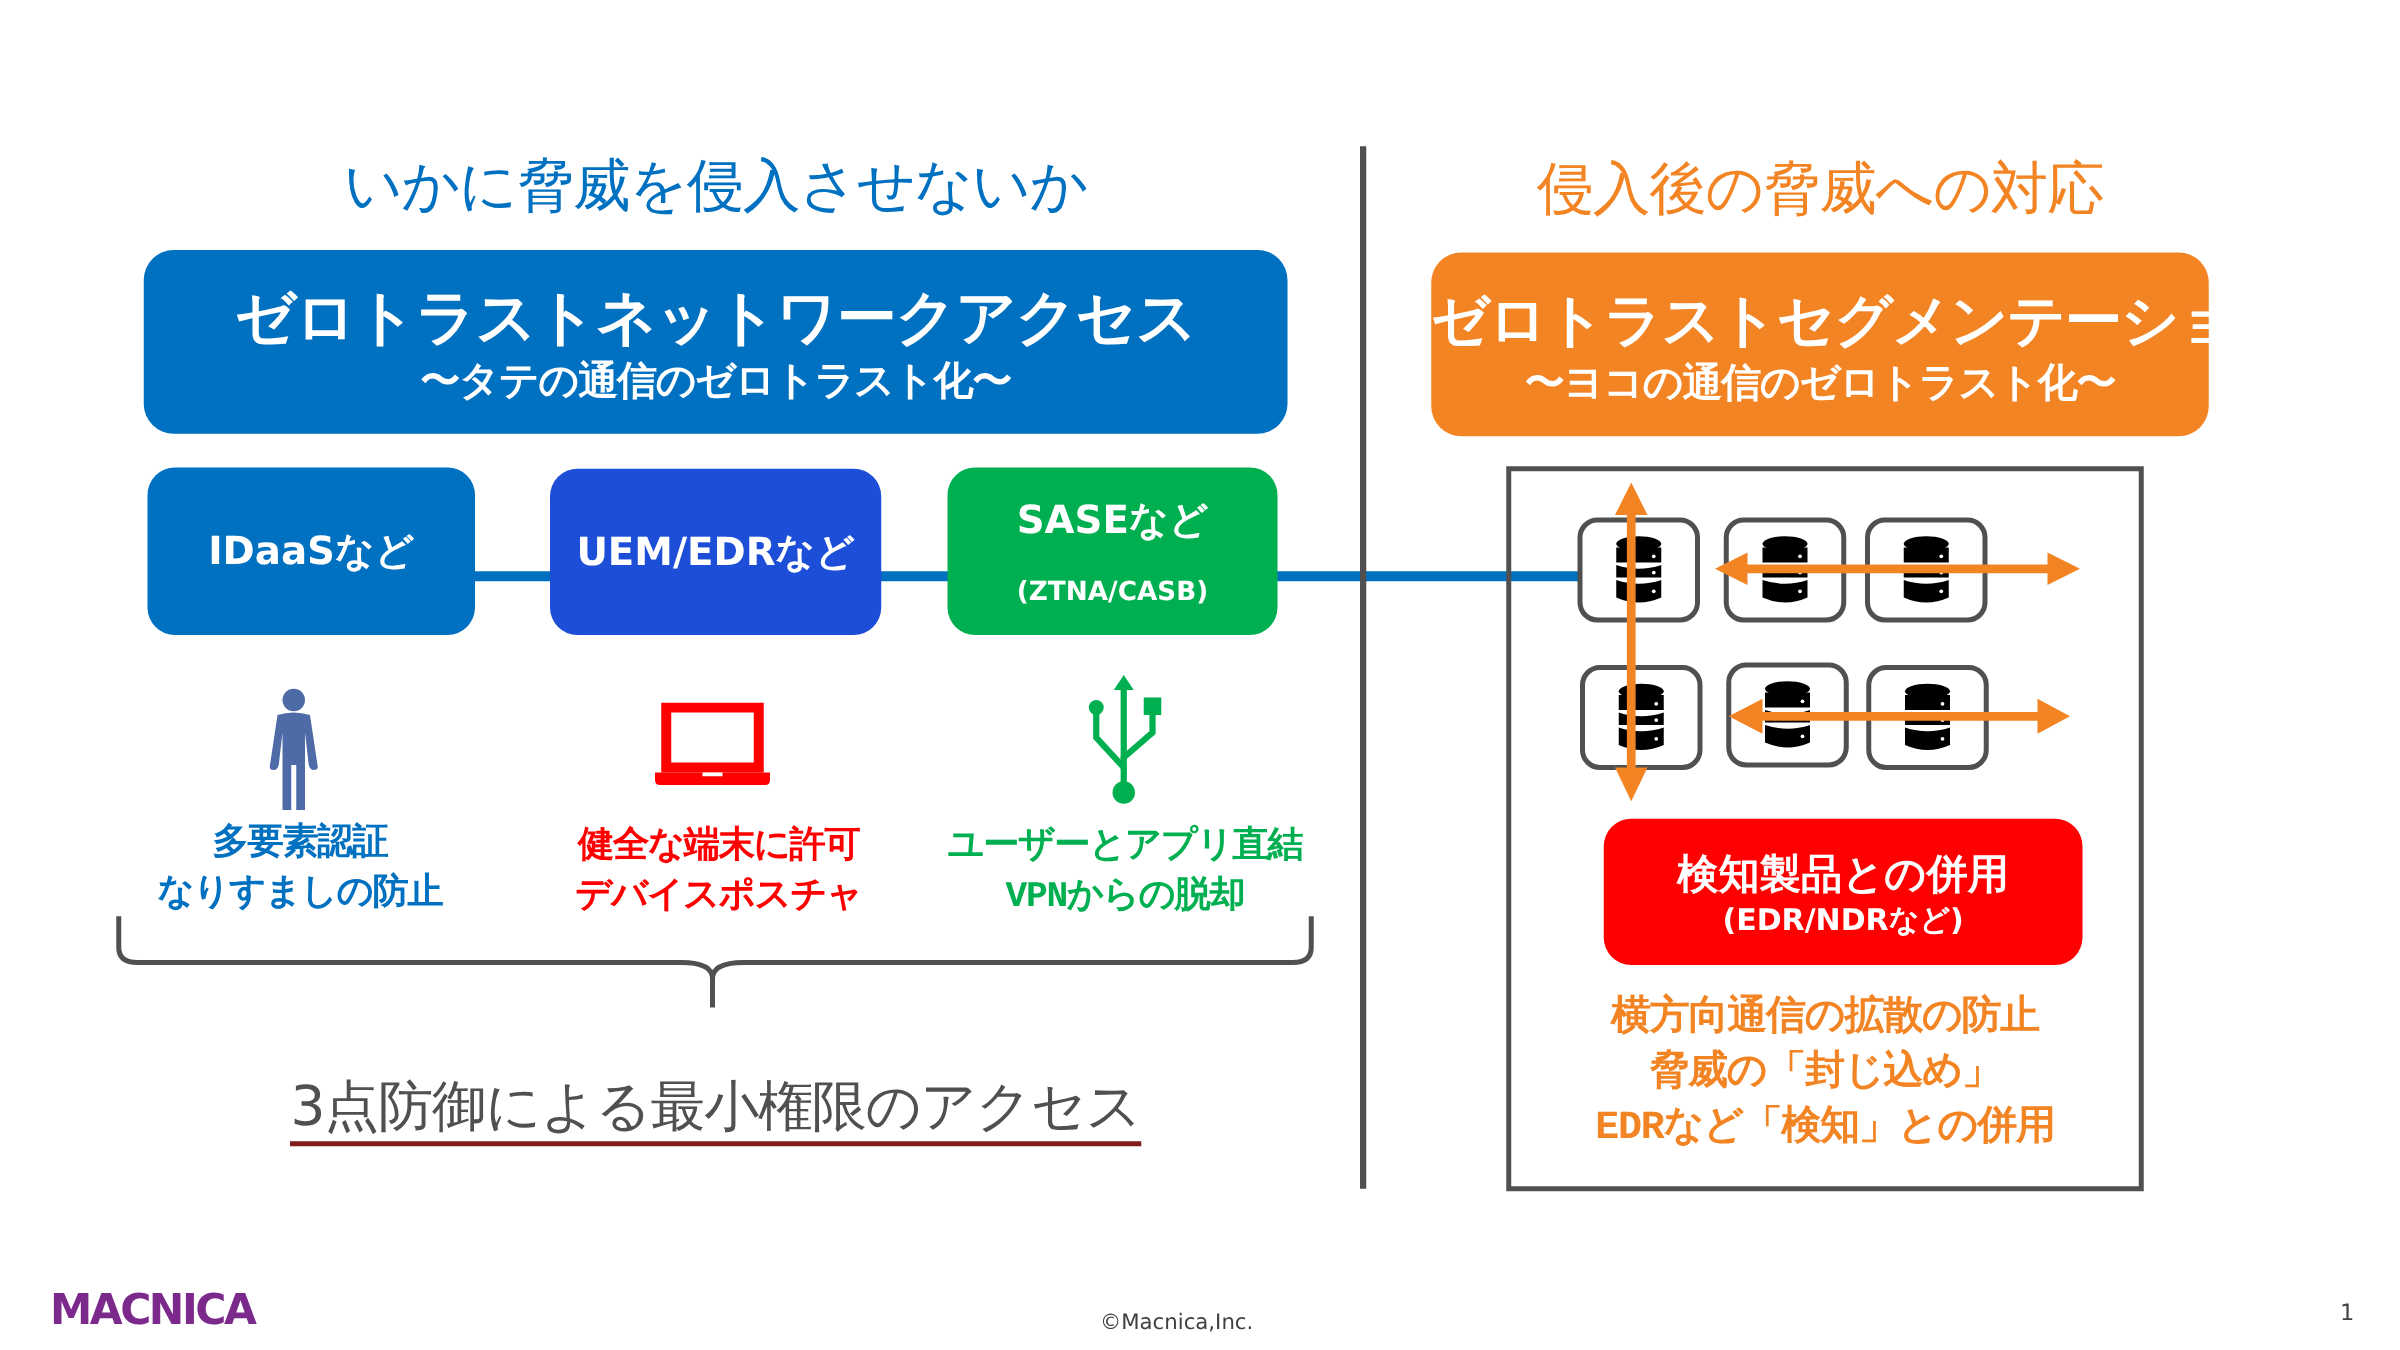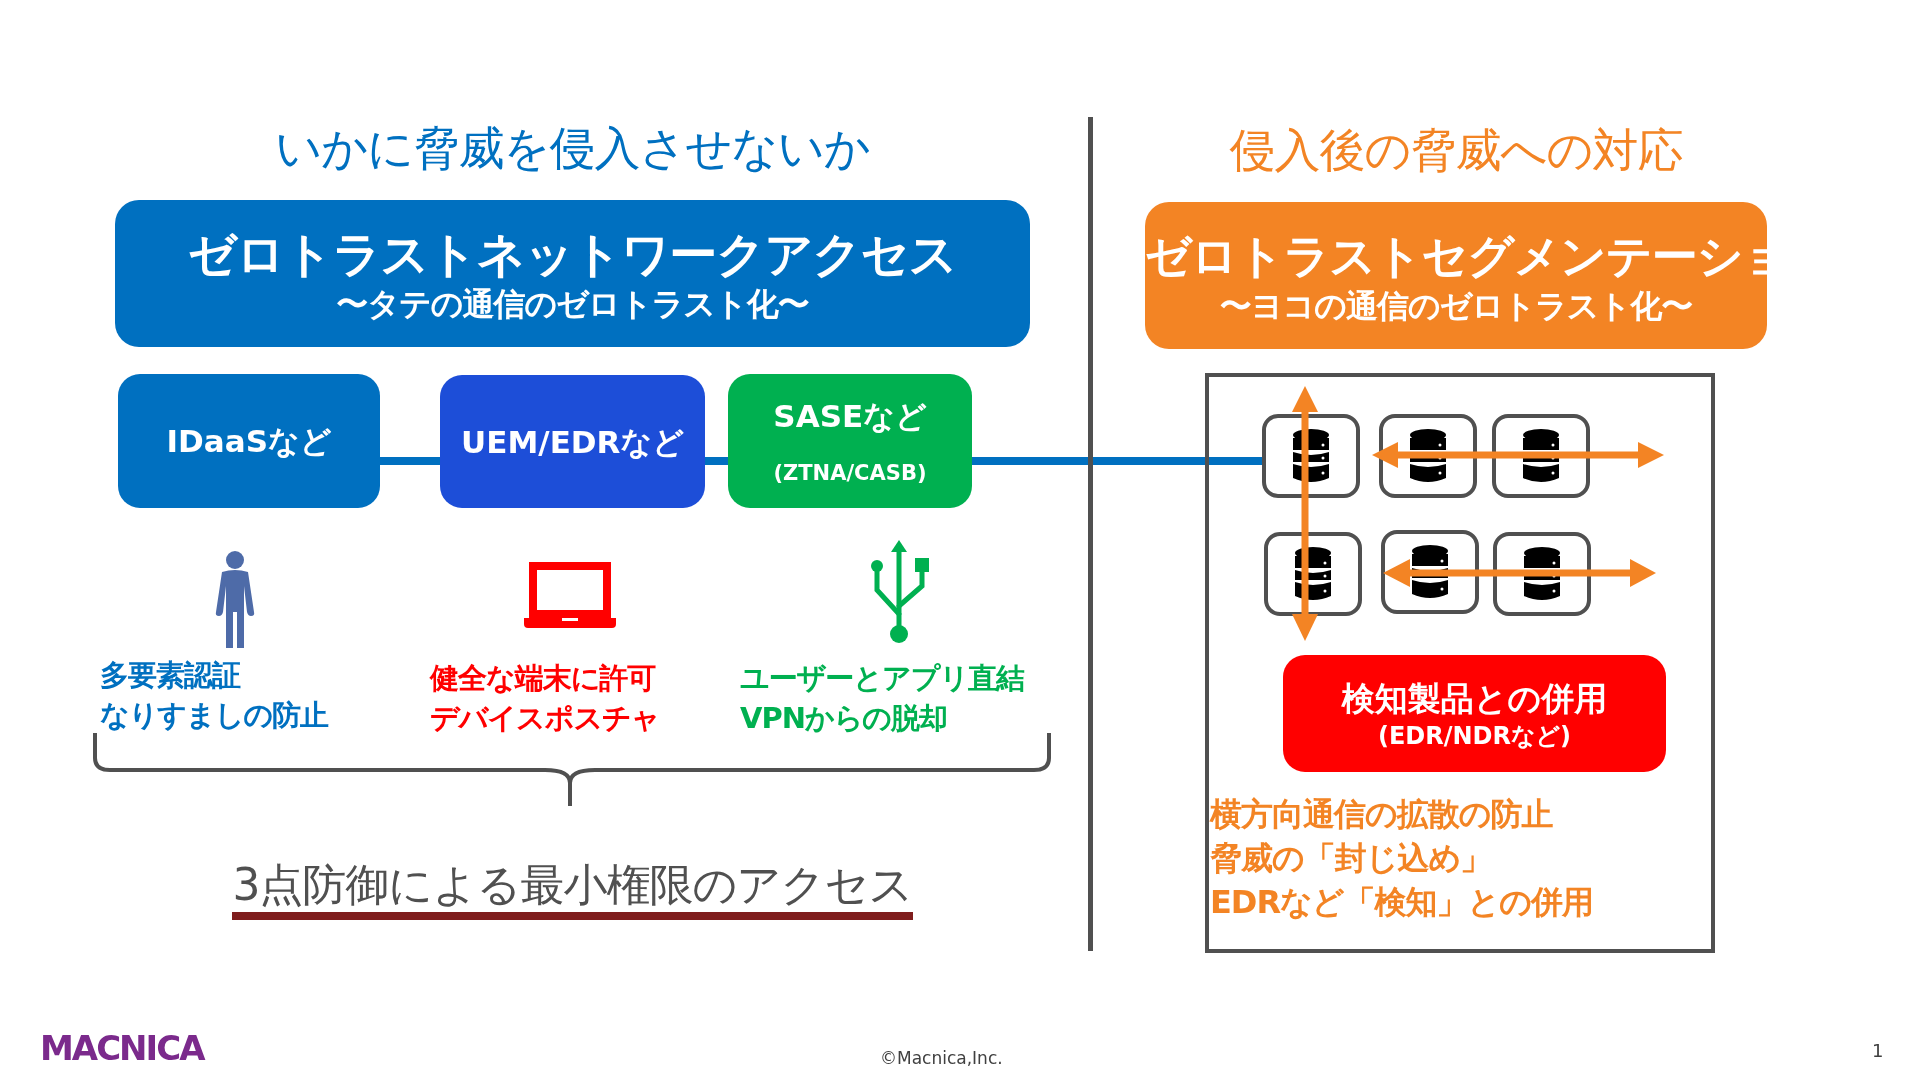--- a/index.html
+++ b/index.html
@@ -6,21 +6,21 @@
   html, body { width: 1920px; height: 1080px; background: #ffffff; overflow: hidden; }
   body { position: relative; font-family: "DejaVu Sans", "Liberation Sans", sans-serif; }
   .abs { position: absolute; }
   .heading { font-weight: normal; font-size: 46px; text-align: center; letter-spacing: -1px; white-space: nowrap; }
   .big-box { border-radius: 24px; color: #fff; text-align: center; font-weight: bold; }
   .big-box .title { font-size: 48px; line-height: 60px; margin-top: 24px; letter-spacing: -1px; white-space: nowrap; }
   .big-box .sub { font-size: 32px; line-height: 40px; letter-spacing: -1px; white-space: nowrap; }
   .cat-box { border-radius: 22px; color: #fff; font-weight: bold; display: flex; flex-direction: column; align-items: center; justify-content: center; }
   .cat-box .label { font-size: 31px; line-height: 38px; white-space: nowrap; }
   .cat-box .sublabel { font-size: 21px; line-height: 26px; white-space: nowrap; }
-  .desc { font-weight: bold; font-size: 29px; line-height: 40px; white-space: nowrap; letter-spacing: -1px; }
+  .desc { font-weight: bold; font-size: 29px; line-height: 40px; text-align: center; white-space: nowrap; letter-spacing: -1px; font-family: Liberation Mono, monospace; }
   .server { width: 98px; height: 84px; border: 4px solid #505050; border-radius: 16px; background: #fff; display: flex; align-items: center; justify-content: center; }
   .footer-text { color: #404040; }
 </style>
 </head>
 <body>
 
 <div class="abs heading" style="left:115px; width:915px; top:118px; color:#0070C0;">いかに脅威を侵入させないか</div>
 
 <div class="abs big-box" style="left:115px; top:200px; width:915px; height:147px; background:#0070C0;">
   <div class="title">ゼロトラストネットワークアクセス</div>
@@ -31,21 +31,21 @@
   <line x1="380" y1="461" x2="1272" y2="461" stroke="#0070C0" stroke-width="8"></line>
   <polygon points="1268,446 1298,461 1268,476" fill="#0070C0"></polygon>
 </svg>
 
 <div class="abs cat-box" style="left:118px; top:374px; width:262px; height:134px; background:#0070C0;">
   <div class="label">IDaaSなど</div>
 </div>
 <div class="abs cat-box" style="left:440px; top:375px; width:265px; height:133px; background:#1d4ed8;">
   <div class="label">UEM/EDRなど</div>
 </div>
-<div class="abs cat-box" style="left:728px; top:374px; width:244px; height:134px; background:#00B050;gap:25px;">
+<div class="abs cat-box" style="left:758px; top:374px; width:264px; height:134px; background:#00B050;gap:25px;">
   <div class="label">SASEなど</div>
   <div class="sublabel">(ZTNA/CASB)</div>
 </div>
 
 <svg class="abs" style="left:210px; top:550px;" width="50" height="100" viewBox="0 0 50 100">
   <circle cx="25" cy="10" r="9" fill="#4E6BA8"></circle>
   <path d="M12 22 Q25 18 38 22 L44 62 Q45 66 41 66 Q38 66 37 62 L34 36 L34 98 L27 98 L27 62 L23 62 L23 98 L16 98 L16 36 L13 62 Q12 66 9 66 Q5 66 6 62 Z" fill="#4E6BA8"></path>
 </svg>
 
 <svg class="abs" style="left:524px; top:562px;" width="92" height="66" viewBox="0 0 92 66">
@@ -77,21 +77,21 @@
 <div class="abs desc" style="left:740px; width:320px; top:658px; color:#00B050;">
   <div>ユーザーとアプリ直結</div>
   <div>VPNからの脱却</div>
 </div>
 
 <svg class="abs" style="left:90px; top:728px;" width="970" height="80" viewBox="0 0 970 80">
   <path d="M5 5 L5 30 Q5 42 20 42 L455 42 Q480 42 480 55 L480 78 M480 55 Q480 42 505 42 L944 42 Q959 42 959 30 L959 5" fill="none" stroke="#505050" stroke-width="4"></path>
 </svg>
 
 <div class="abs heading" style="left:115px; width:915px; top:856px; color:#505050; font-size:44px;">
-  <span style="border-bottom:8px solid #7f1d1d; padding-bottom:2px;">3点防御による最小権限のアクセス</span>
+  <span style="border-bottom:4px solid #7f1d1d; padding-bottom:2px;">3点防御による最小権限のアクセス</span>
 </div>
 
 <div class="abs" style="left:1088px; top:117px; width:5px; height:834px; background:#505050;"></div>
 
 <div class="abs heading" style="left:1145px; width:622px; top:120px; color:#F38424;">侵入後の脅威への対応</div>
 
 <div class="abs big-box" style="left:1145px; top:202px; width:622px; height:147px; background:#F38424;">
   <div class="title" style="font-size:46px;">ゼロトラストセグメンテーション</div>
   <div class="sub">〜ヨコの通信のゼロトラスト化〜</div>
 </div>

